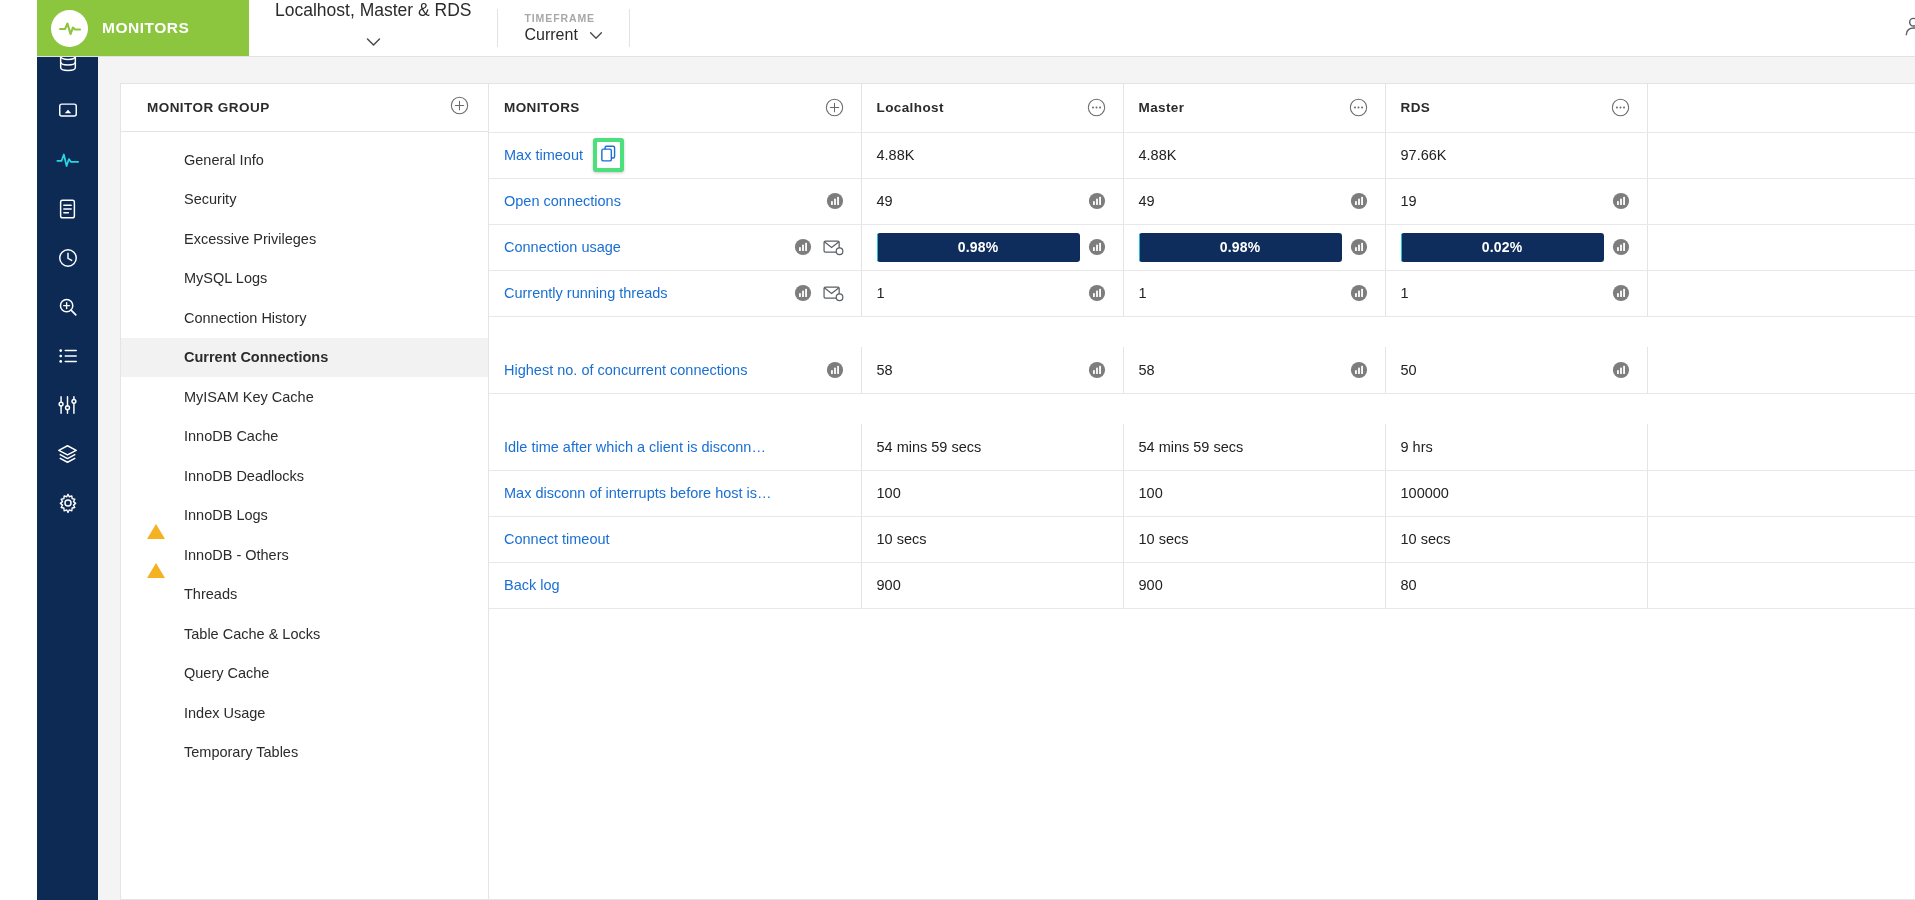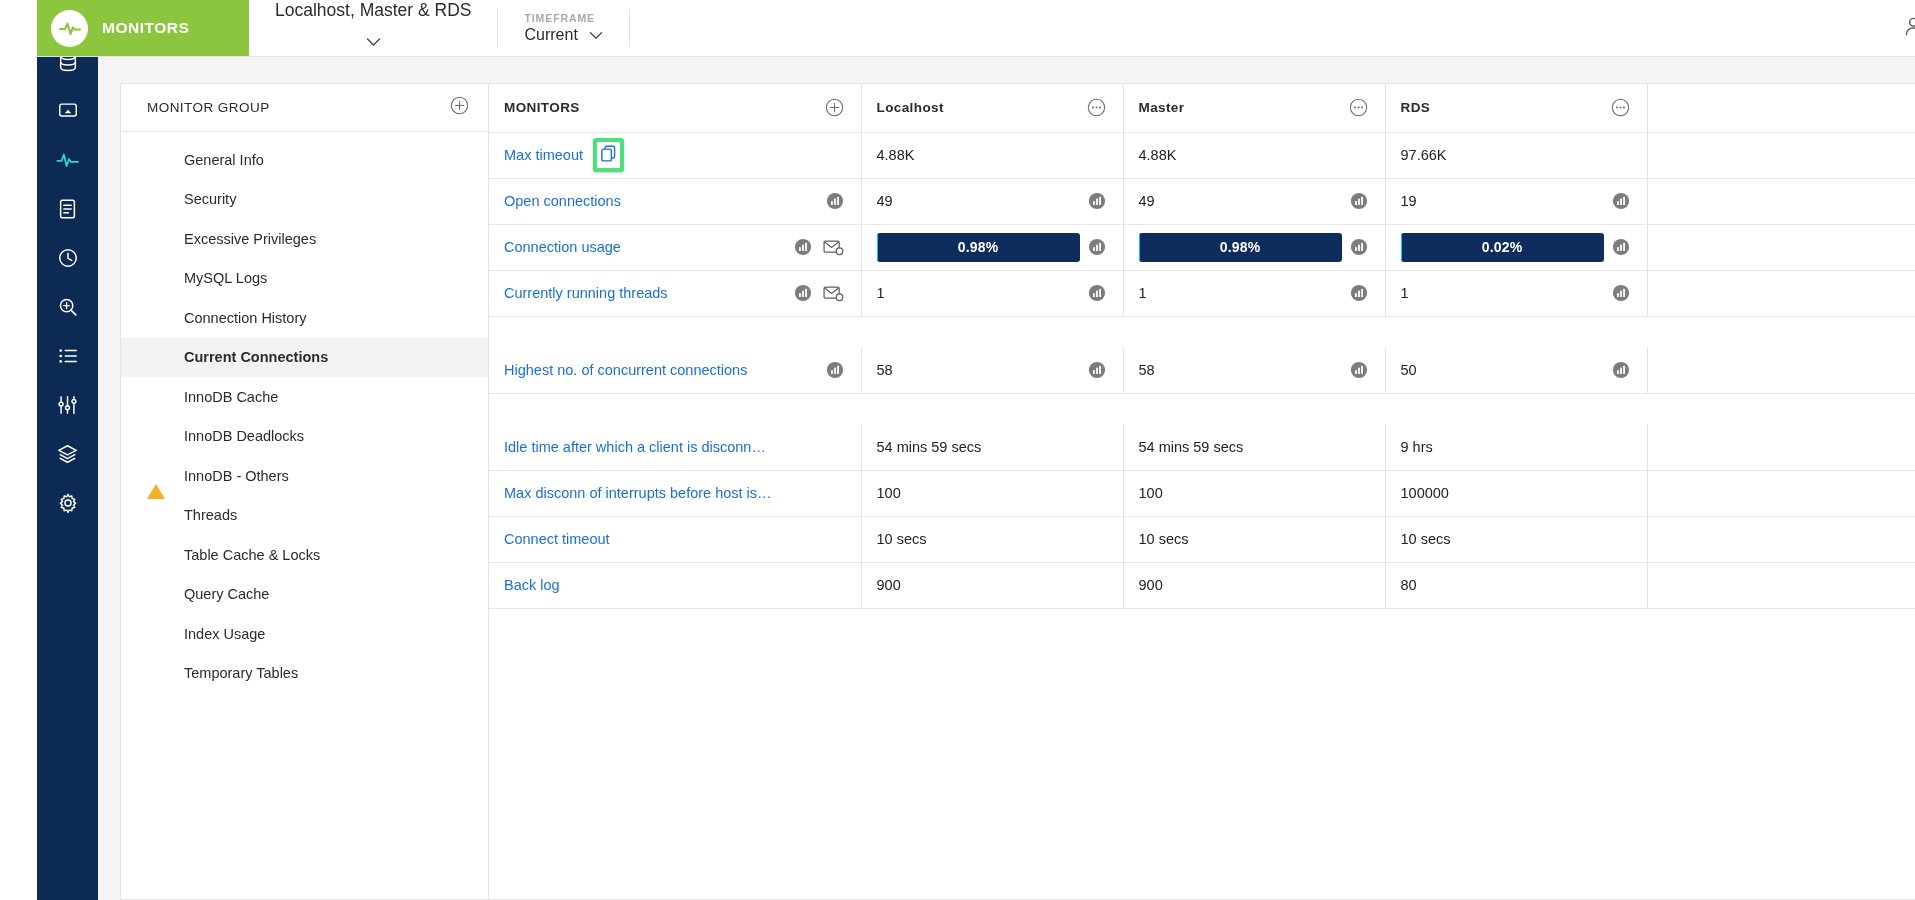--- a/index.html
+++ b/index.html
@@ -70,21 +70,21 @@
   
   .group-panel {
     width: 368px; background: #ffffff; border: 1px solid #e4e4e4;
     border-right: none; height: 100%;
   }
   .group-head {
     height: 48px; display: flex; align-items: center; justify-content: space-between;
     padding: 0 19px 0 26px; border-bottom: 1px solid #e4e4e4;
   }
   .group-head-title {
-    font-size: 13.5px; font-weight: normal; color: #2b2b2b; letter-spacing: .45px; text-align: center;
+    font-size: 13.5px; font-weight: bold; color: #2b2b2b; letter-spacing: .45px; text-align: center;
   }
   .group-list { padding-top: 8px; }
   .group-row {
     height: 39.5px; display: flex; align-items: center; gap: 20px;
     padding-left: 26px; cursor: pointer;
   }
   .group-row.active { background: #f2f2f2; }
   .group-row.active .group-label { font-weight: bold; }
   .group-label { font-size: 14.5px; color: #2b2b2b; }
   .status { width: 17px; height: 17px; flex: 0 0 17px; display:block; }
@@ -326,25 +326,33 @@
           <div class="group-row">
             <span class="status"><span class="st-green"></span></span>
             <span class="group-label">Connection History</span>
           </div>
           <div class="group-row active">
             <span class="status"><span class="st-green"></span></span>
             <span class="group-label">Current Connections</span>
           </div>
           <div class="group-row">
             <span class="status"><span class="st-green"></span></span>
+            <span class="group-label">MyISAM Key Cache</span>
+          </div>
+          <div class="group-row">
+            <span class="status"><span class="st-green"></span></span>
             <span class="group-label">InnoDB Cache</span>
           </div>
           <div class="group-row">
             <span class="status"><span class="st-green"></span></span>
             <span class="group-label">InnoDB Deadlocks</span>
+          </div>
+          <div class="group-row">
+            <span class="status"><span class="st-amber"></span></span>
+            <span class="group-label">InnoDB Logs</span>
           </div>
           <div class="group-row">
             <span class="status"><span class="st-amber"></span></span>
             <span class="group-label">InnoDB - Others</span>
           </div>
           <div class="group-row">
             <span class="status"><span class="st-green"></span></span>
             <span class="group-label">Threads</span>
           </div>
           <div class="group-row">

